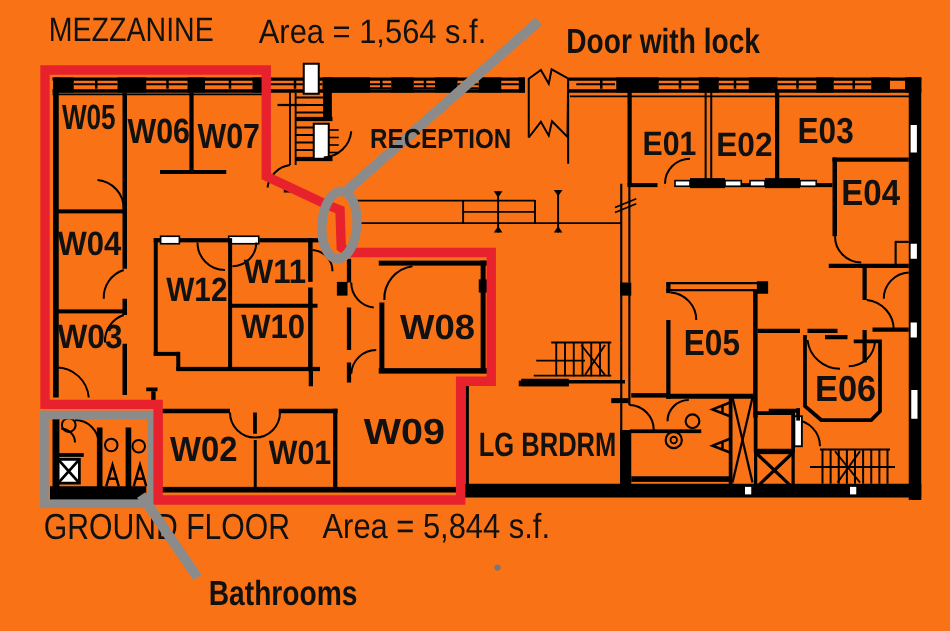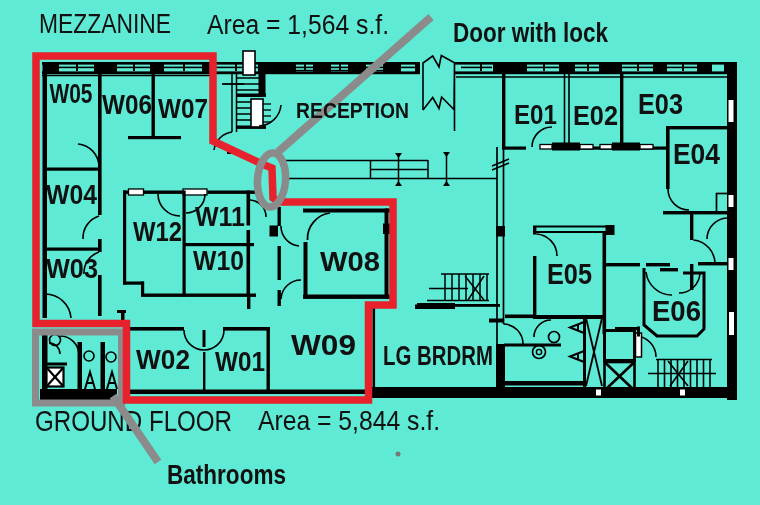--- a/index.html
+++ b/index.html
@@ -1,16 +1,16 @@
 <!DOCTYPE html>
 <html><head>
 <meta charset="utf-8">
 <style>
 html,body{margin:0;padding:0;background:#fff;}
-#page{width:760px;height:505px;position:relative;overflow:hidden;background:#5eead4;}
+#page{width:760px;height:505px;position:relative;overflow:hidden;background:#f97316;}
 svg{display:block;}
 text{font-family:"Liberation Sans",sans-serif;fill:#111;}
 .lbl{font-weight:bold;}
 </style>
 </head>
 <body>
 <div id="page">
 <svg width="760" height="505" viewBox="0 0 760 505">
 
 <g stroke="#000" fill="none">

